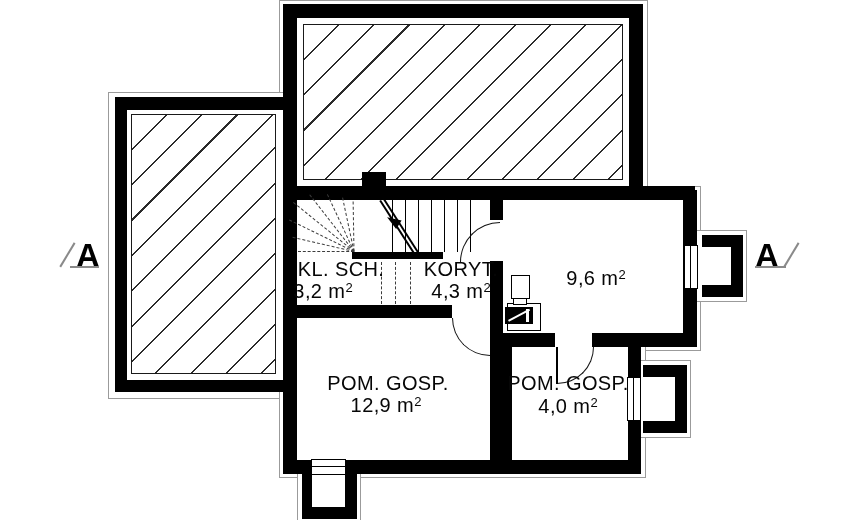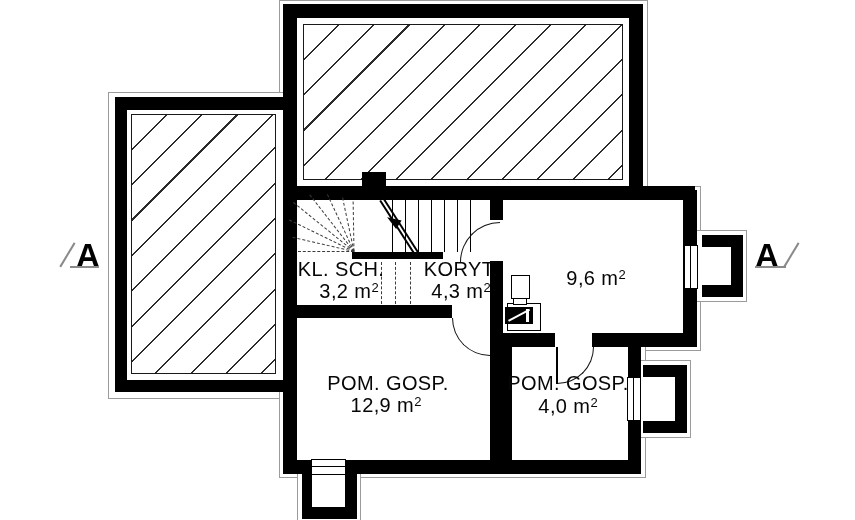--- a/index.html
+++ b/index.html
@@ -113,21 +113,21 @@
   <div class="abs ray" style="left:354px;top:251px;width:50px;transform:rotate(269deg);"></div>
 
   <div class="abs platform" style="left:507px;top:303px;width:34px;height:28px;"></div>
   <div class="abs boiler" style="left:511px;top:275px;width:19px;height:24px;"></div>
   <div class="abs platform" style="left:513px;top:298px;width:14px;height:7px;"></div>
   <div class="abs flue" style="left: 505px; top: 307px; width: 28px; height: 17px; background: rgb(0, 0, 0);"></div>
   <div class="abs flue-diag" style="left:508px;top:320px;width:24px;transform:rotate(-28deg);"></div>
   <div class="abs fill" style="left:526px;top:309px;width:2.5px;height:13px;"></div>
 
   <div class="room-label" style="left:341px;top:259px;">KL. SCH.</div>
-  <div class="room-area" style="left:349px;top:281px;"><span>3,2 m</span><sup>2</sup></div>
+  <div class="room-area" style="left:323px;top:281px;"><span>3,2 m</span><sup>2</sup></div>
 
   <div class="room-label" style="left:461px;top:259px;">KORYT.</div>
   <div class="room-area" style="left:461px;top:281px;"><span>4,3 m</span><sup>2</sup></div>
 
   <div class="room-area" style="left:596px;top:268px;text-align:right;"><span>9,6 m</span><sup>2</sup></div>
 
   <div class="room-label" style="left:388px;top:373px;">POM. GOSP.</div>
   <div class="room-area" style="left:386px;top:395px;"><span>12,9 m</span><sup>2</sup></div>
 
   <div class="room-label" style="left:568px;top:373px;">POM. GOSP.</div>

